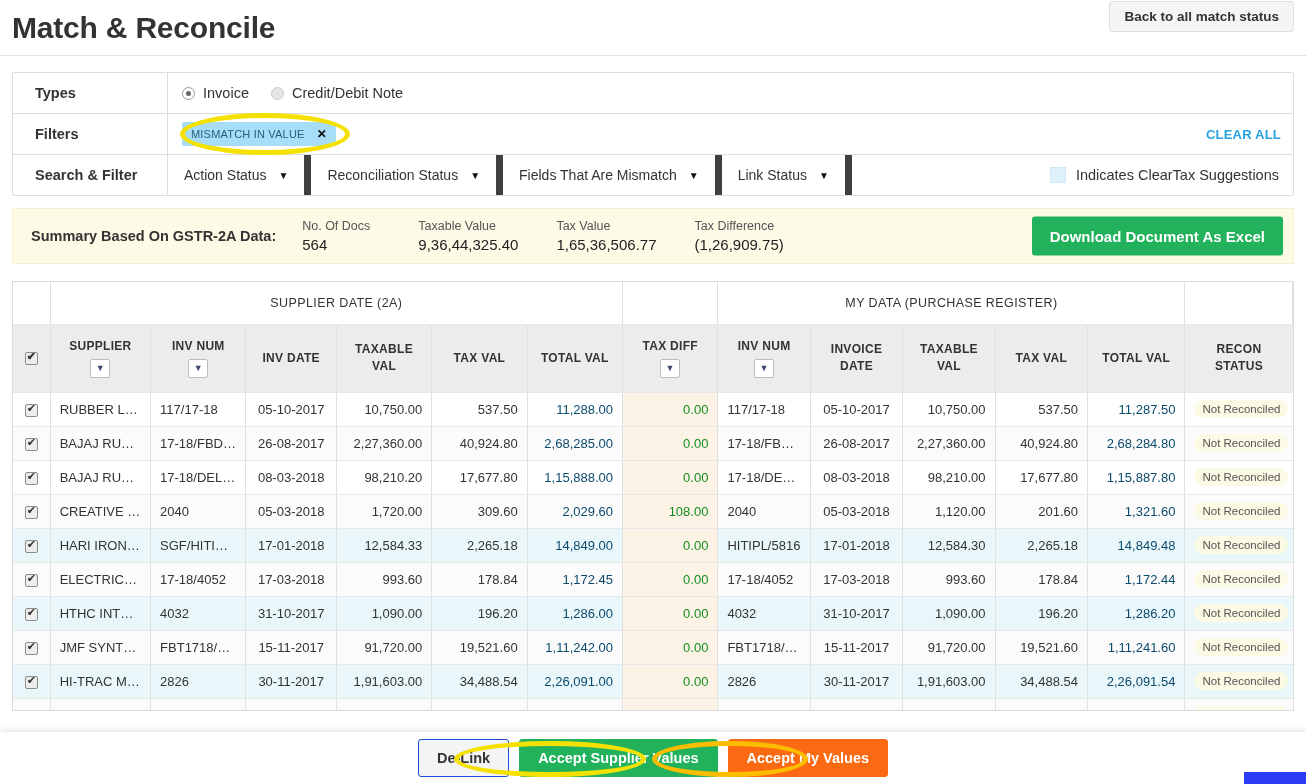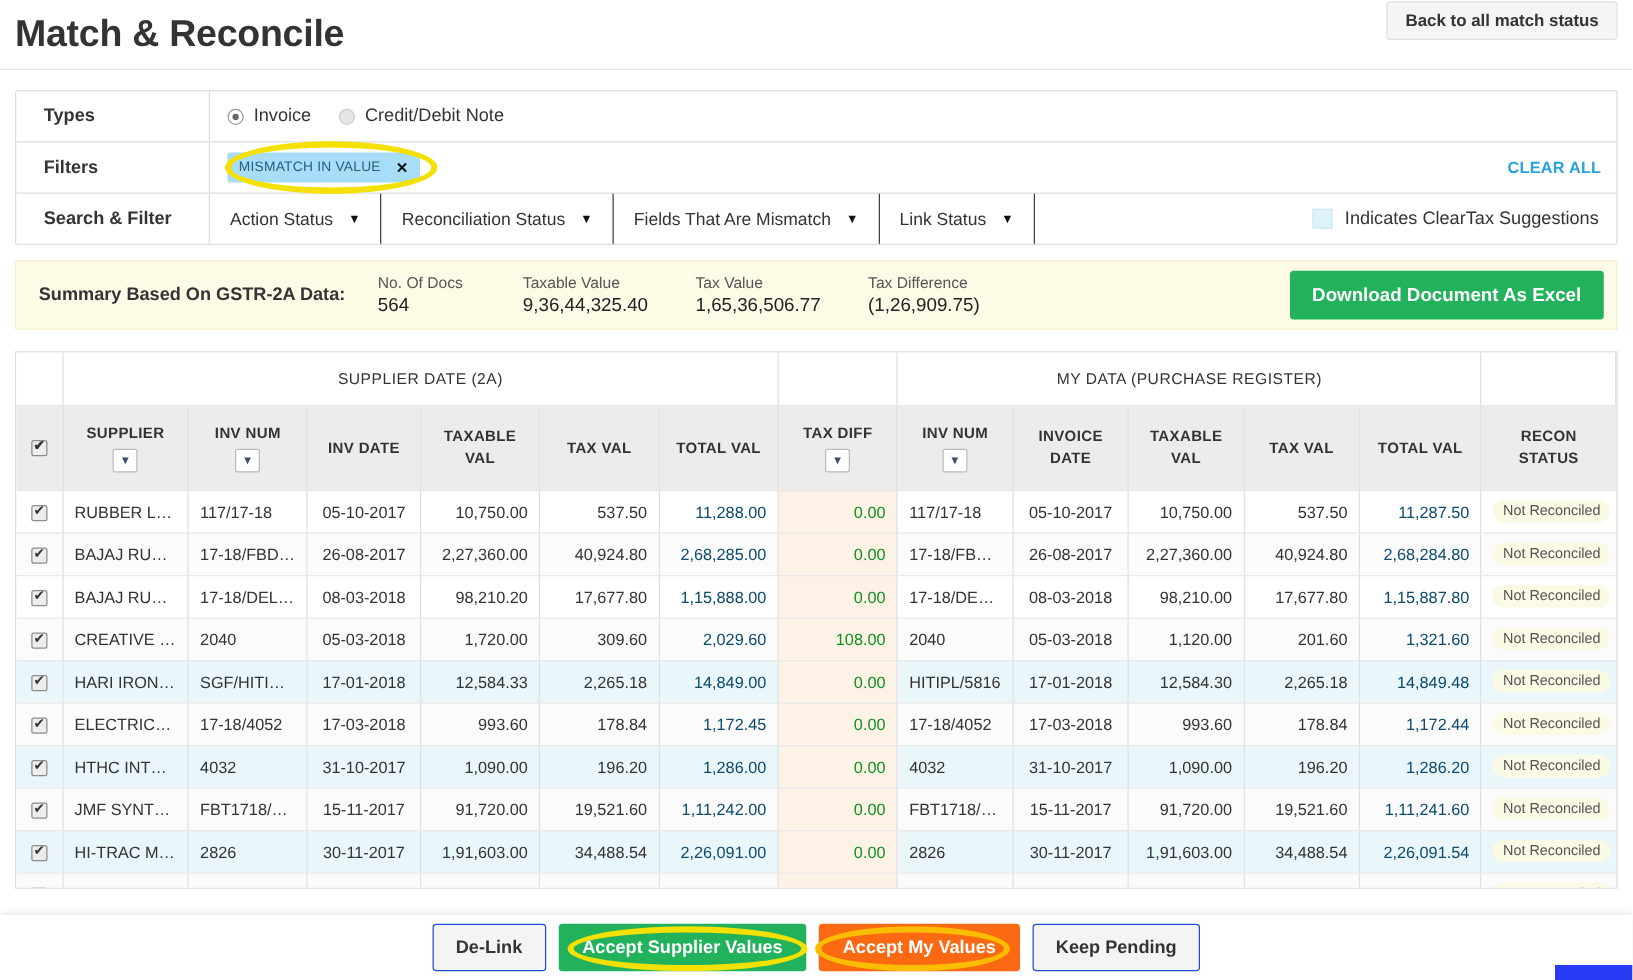--- a/index.html
+++ b/index.html
@@ -69,21 +69,21 @@
     padding: 5px 9px; border-radius: 2px;
   }
   .chip .x { margin-left: 12px; color:#111; font-weight:bold; font-size:12px; cursor:pointer;}
   .clear-all {
     position:absolute; right: 12px; top:50%; transform: translateY(-50%);
     color:#29a3e0; font-size: 13px; font-weight: bold; letter-spacing:.2px; cursor:pointer;
   }
 
   .sf-cell {
     display:flex; align-items:center; justify-content:center;
-    border-right: 1px solid #404040;
+    border-right: 7px solid #404040;
     font-size: 14px; color:#333; cursor:pointer;
     padding: 0 16px; height: 40px; white-space:nowrap;
   }
   .sf-cell .caret { margin-left: 12px; font-size: 10px; color:#111; }
   .sf-note {
     display:flex; align-items:center; justify-content:flex-end;
     flex:1; padding-right: 14px; font-size:14.5px; color:#333;
   }
   .swatch {
     width: 16px; height:16px; background:#ddf2fb; border:1px solid #cfe8f4;
@@ -504,21 +504,20 @@
             <td style="border-right: none;"><span class="badge">Not Reconciled</span></td>
           </tr>
         </tbody>
     </table>
   </div>
 
   <div class="footer">
     <button class="act">De-Link</button>
     <button class="act green">Accept Supplier Values</button>
     <button class="act orange">Accept My Values</button>
-    <button class="act">Keep Pending</button>
     <div class="blue-stub"></div>
   </div>
 
   <div class="annot" id="annot-chip"></div>
   <div class="annot" id="annot-accept"></div>
   <div class="annot" id="annot-mine"></div>
 
 </div>
 
 </body></html>

